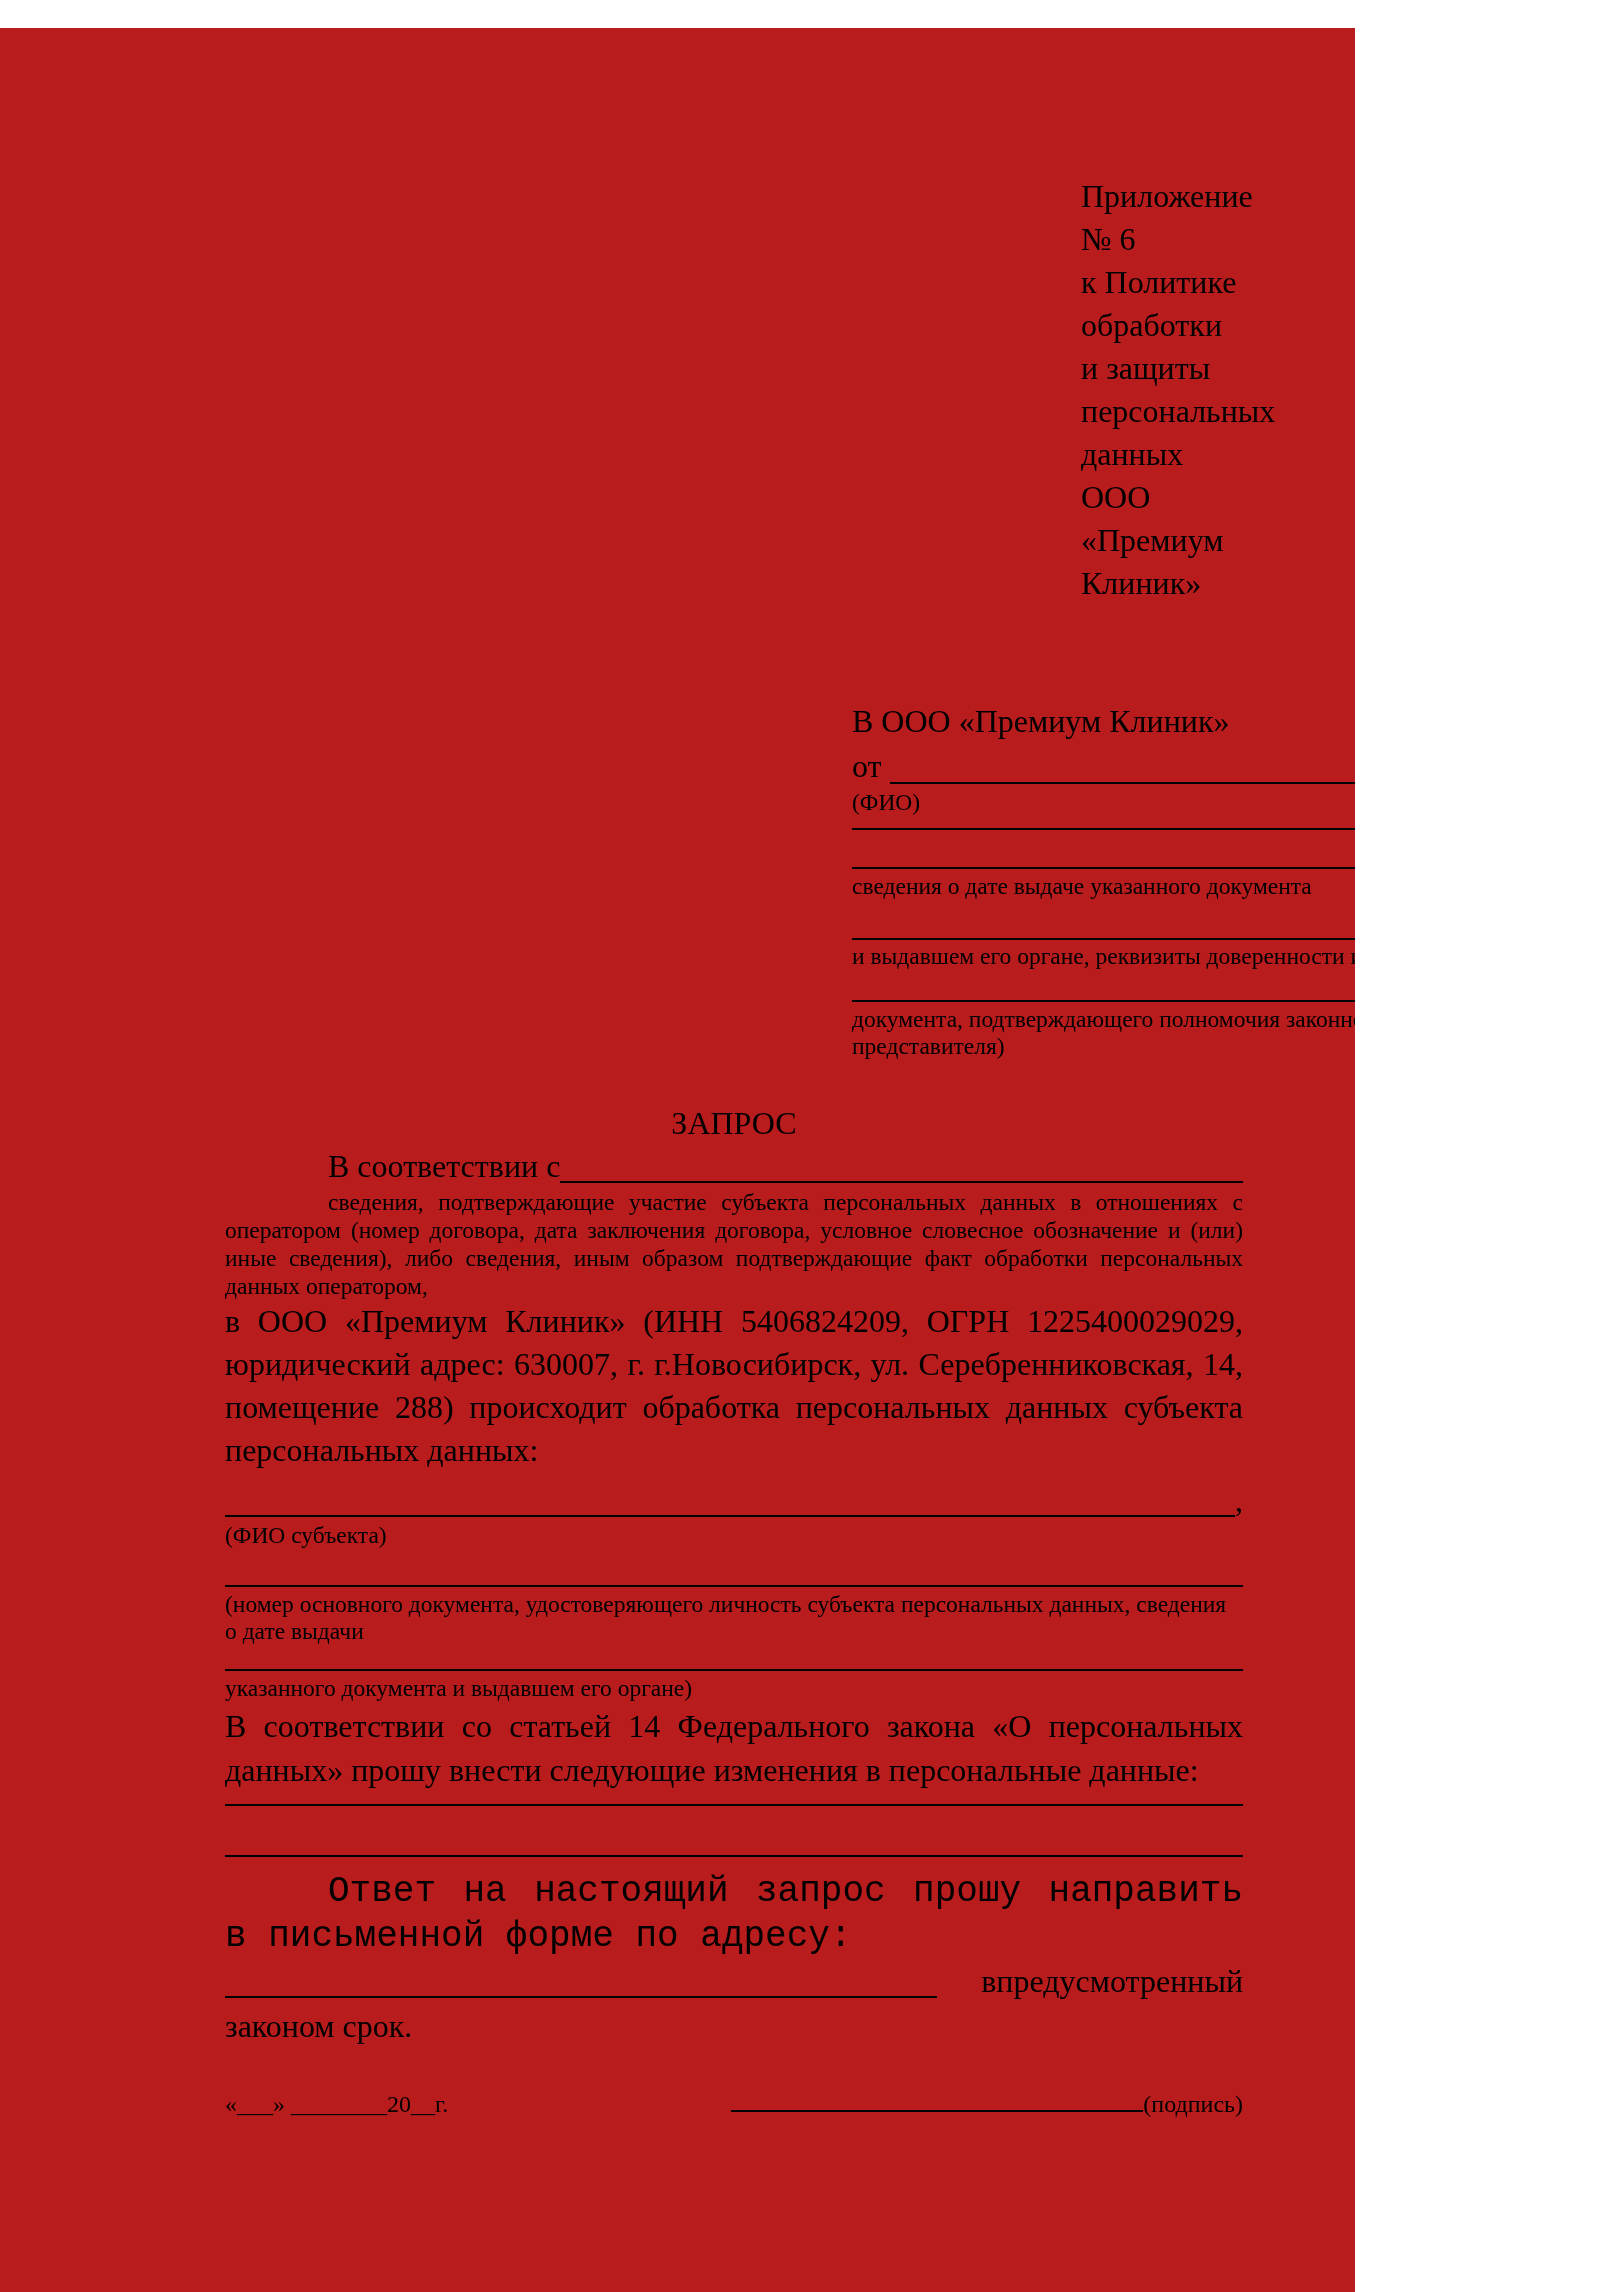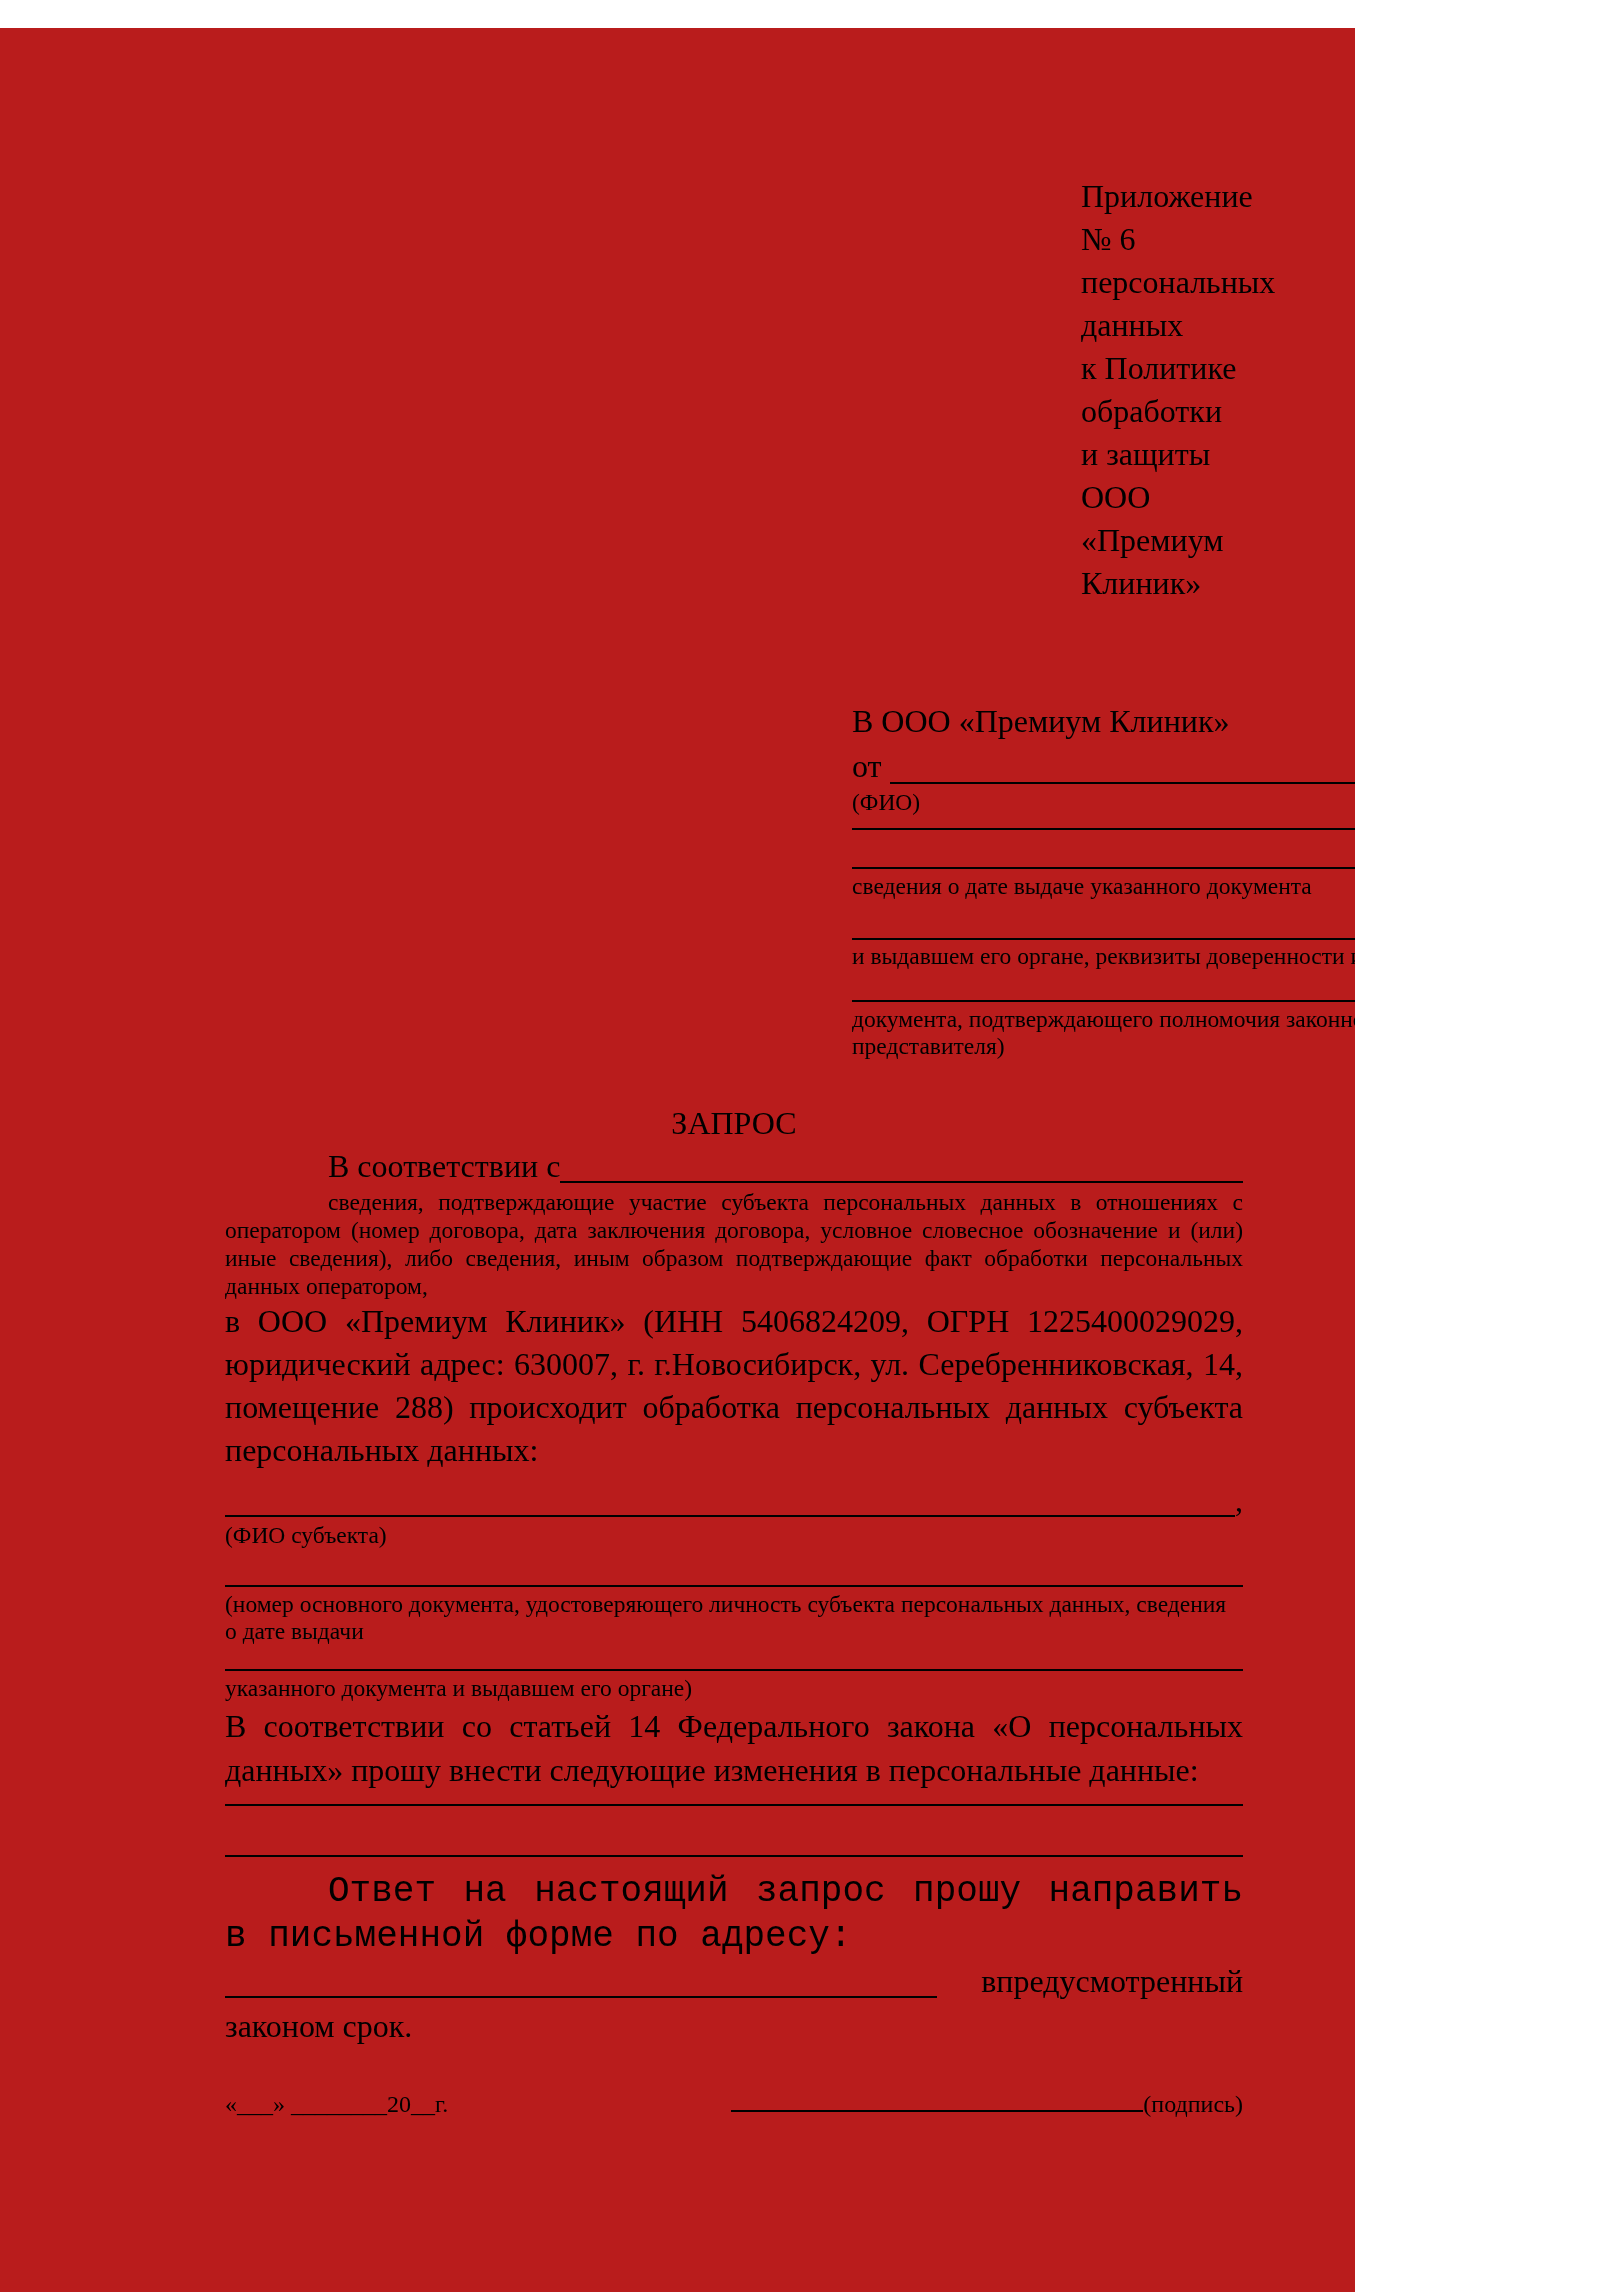--- a/index.html
+++ b/index.html
@@ -150,22 +150,22 @@
     border-bottom: 2.9px solid #000;
   }
 </style>
 </head>
 <body>
 
 <div class="page">
 
   <div class="annex">
     <div>Приложение № 6</div>
+    <div>к Политике обработки и защиты</div>
     <div>персональных данных</div>
-    <div>к Политике обработки и защиты</div>
     <div>ООО «Премиум Клиник»</div>
   </div>
 
 
   <div class="addressee">
     <div class="addr-to">В ООО «Премиум Клиник»</div>
     <div class="line-row">
       <span class="label">от </span>
       <div class="fill"></div>
     </div>

